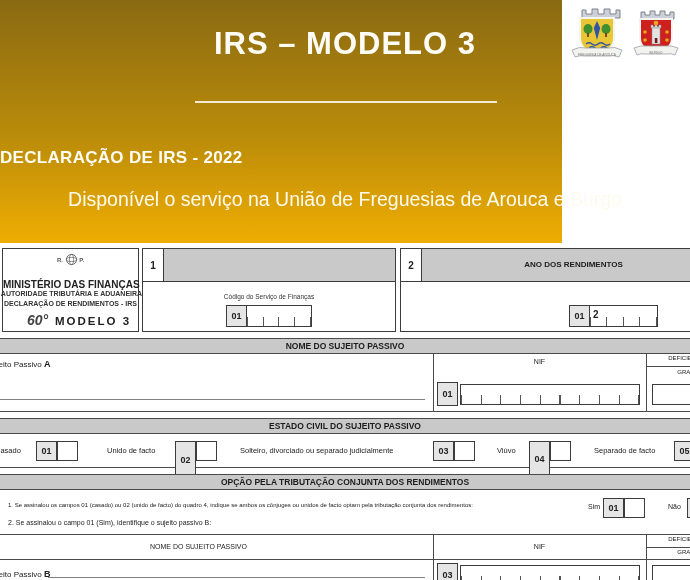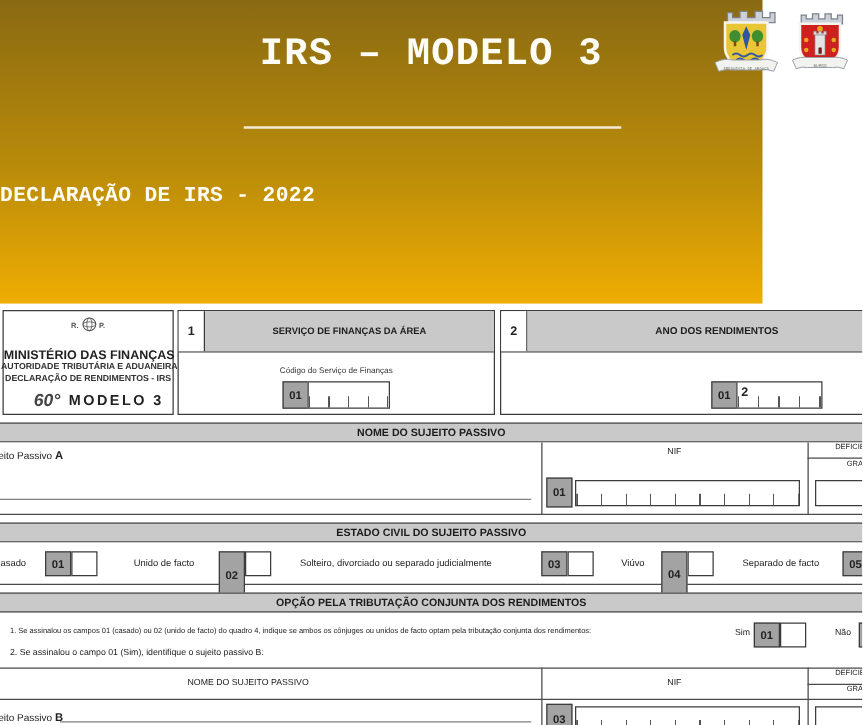--- a/index.html
+++ b/index.html
@@ -1,20 +1,20 @@
 <!DOCTYPE html>
 <html><head>
 <meta charset="utf-8">
 <style>
   html,body{margin:0;padding:0;background:#fff;}
   .page{position:relative;width:690px;height:580px;overflow:hidden;background:#fff;
         font-family:"Liberation Sans",sans-serif;}
   
-  .banner{position:absolute;left:0;top:0;width:610px;height:243px;
-          background:linear-gradient(180deg,#8a6a12 0%,#b98b0a 55%,#efad02 100%);font-family:Liberation Mono, monospace;}
+  .banner{position:absolute;left:0;top:0;width:562px;height:243px;
+          background:linear-gradient(180deg,#8a6a12 0%,#b98b0a 55%,#efad02 100%);}
   .banner-title{position:absolute;top:26px;left:0;width:690px;text-align:center;
                 color:#fdfcf5;font-size:31px;font-weight:bold;letter-spacing:1px;}
   .banner-divider{position:absolute;top:101px;left:195px;width:302px;height:2px;
                   background:rgba(255,253,245,.85);}
   .banner-subtitle{position:absolute;top:148px;left:0;width:690px;
                    color:#fdfcf5;font-size:17px;font-weight:bold;letter-spacing:.3px;}
   .banner-tagline{position:absolute;top:188px;left:0;width:690px;text-align:center;
                   color:#fdfbee;font-size:19.5px;}
   .crest{position:absolute;}
   
@@ -26,21 +26,21 @@
            display:flex;align-items:center;justify-content:center;font-weight:bold;font-size:10px;}
   .titlecell{flex:1;background:#c9c9c9;text-align:center;font-weight:bold;font-size:7.5px;
              display:flex;flex-direction:column;justify-content:center;line-height:1.35;color:#1c1c1c;}
   .gbar{position:absolute;left:-36px;width:762px;height:16px;background:#c9c9c9;
         border:1px solid #4a4a4a;box-sizing:border-box;text-align:center;
         font-weight:bold;font-size:8.5px;line-height:14px;color:#1c1c1c;}
   .frame{position:absolute;left:-36px;width:762px;background:#fff;
          border:1px solid #4a4a4a;border-top:none;box-sizing:border-box;}
   .vline{position:absolute;width:1px;background:#4a4a4a;}
   .hline{position:absolute;height:1px;background:#4a4a4a;}
-  .numbox{position:absolute;background:#a3a3a3;border:1.5px solid #3c3c3c;box-sizing:border-box;
+  .numbox{position:absolute;background:#e5e5e5;border:1.5px solid #3c3c3c;box-sizing:border-box;
           display:flex;align-items:center;justify-content:center;font-weight:bold;font-size:9px;}
   .cbox{position:absolute;width:21px;height:20px;background:#fff;border:1.5px solid #3c3c3c;
         box-sizing:border-box;}
   .cells{position:absolute;background-color:#fff;border:1.5px solid #3c3c3c;box-sizing:border-box;
          background-image:repeating-linear-gradient(to right,#555 0 1px,transparent 1px var(--cw,20px));
          background-size:100% 9px;background-position:left bottom;background-repeat:no-repeat;}
   .flab{position:absolute;font-size:7px;white-space:nowrap;color:#222;}
   .optlab{position:absolute;top:203px;font-size:7.5px;white-space:nowrap;color:#222;}
   .ccenter{text-align:center;}
   .smallhead{position:absolute;font-size:6px;color:#222;text-align:center;white-space:nowrap;}
@@ -51,20 +51,21 @@
 </style>
 </head>
 <body>
 
 <div class="page">
 
   <div class="banner">
     <div class="banner-title">IRS – MODELO 3</div>
     <div class="banner-divider"></div>
     <div class="banner-subtitle">DECLARAÇÃO DE IRS - 2022</div>
+    <div class="banner-tagline">Disponível o serviço na União de Freguesias de Arouca e Burgo</div>
 
     <svg class="crest" style="left:566px;top:4px" width="62" height="60" viewBox="0 0 62 60">
       <path d="M16 14 V6 h4 v4 h6 V5 h6 v5 h6 V5 h6 v5 h6 V6 h4 v8 z" fill="#ccd0d8" stroke="#7d828c" stroke-width="1"></path>
       <path d="M14 14 h34 v20 c0 9 -8 15 -17 17 c-9 -2 -17 -8 -17 -17 z" fill="#e8c636" stroke="#f5f5f0" stroke-width="2"></path>
       <ellipse cx="22" cy="25" rx="4.5" ry="5" fill="#3f8f2f"></ellipse>
       <rect x="21" y="29" width="2" height="4" fill="#7a4a1e"></rect>
       <ellipse cx="40" cy="25" rx="4.5" ry="5" fill="#3f8f2f"></ellipse>
       <rect x="39" y="29" width="2" height="4" fill="#7a4a1e"></rect>
       <path d="M31 17 l3.2 7 -3.2 12 -3.2 -12 z" fill="#2f55a4"></path>
       <path d="M20 40 q3 -2.5 6 0 t6 0 t6 0 t6 0" stroke="#2f55a4" stroke-width="1.5" fill="none"></path>
@@ -105,21 +106,20 @@
       <div style="position:absolute;top:41px;left:-4px;width:145px;text-align:center;font-size:7px;font-weight:bold;white-space:nowrap;color:#333">AUTORIDADE TRIBUTÁRIA E ADUANEIRA</div>
       <div style="position:absolute;top:51px;left:0;width:100%;text-align:center;font-size:7px;font-weight:bold;white-space:nowrap;color:#333">DECLARAÇÃO DE RENDIMENTOS - IRS</div>
       <div style="position:absolute;top:63px;left:24px;font-size:14px;font-weight:bold;font-style:italic;color:#444">60°</div>
       <div style="position:absolute;top:66px;left:52px;font-size:11.5px;font-weight:bold;letter-spacing:2px">MODELO 3</div>
     </div>
 
     <div class="box" style="left:142px;top:5px;width:254px;height:84px">
       <div class="boxhead">
         <div class="numcell">1</div>
         <div class="titlecell">
-          <div>SERVIÇO DE FINANÇAS DA ÁREA</div>
         </div>
       </div>
       <div style="position:absolute;top:44px;left:0;width:100%;text-align:center;font-size:6.5px;color:#333">Código do Serviço de Finanças</div>
       <div class="numbox" style="left:83px;top:56px;width:21px;height:22px">01</div>
       <div class="cells" style="left:102.5px;top:56px;width:66px;height:22px;--cw:15.7px"></div>
     </div>
 
     <div class="box" style="left:400px;top:5px;width:326px;height:84px">
       <div class="boxhead">
         <div class="numcell">2</div>

